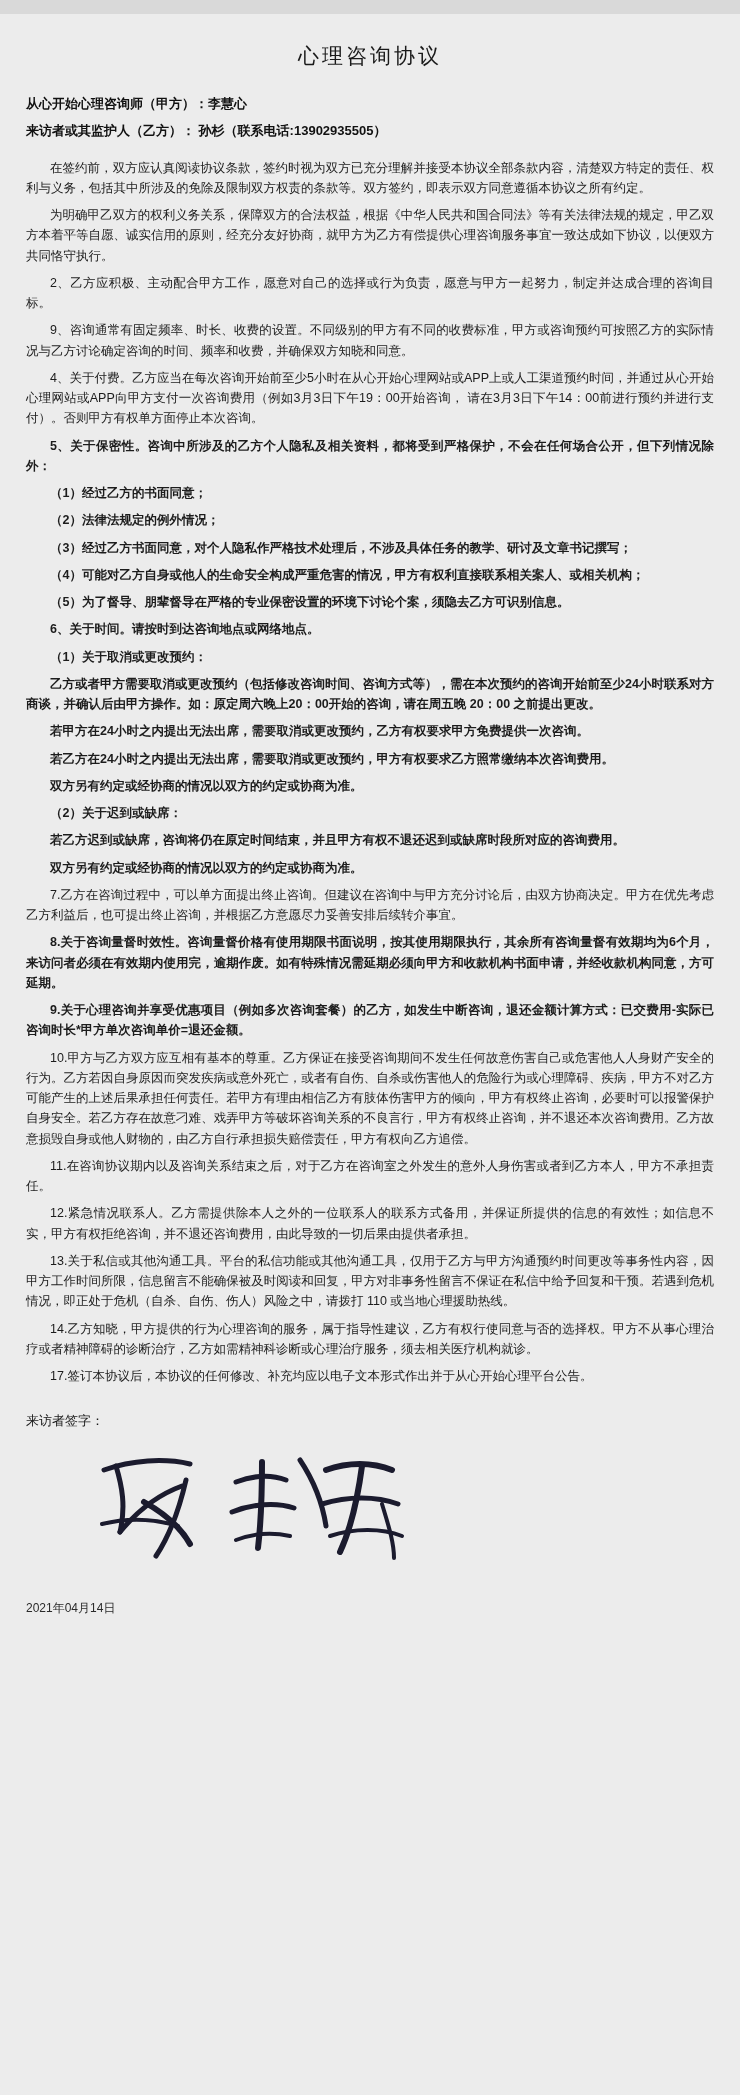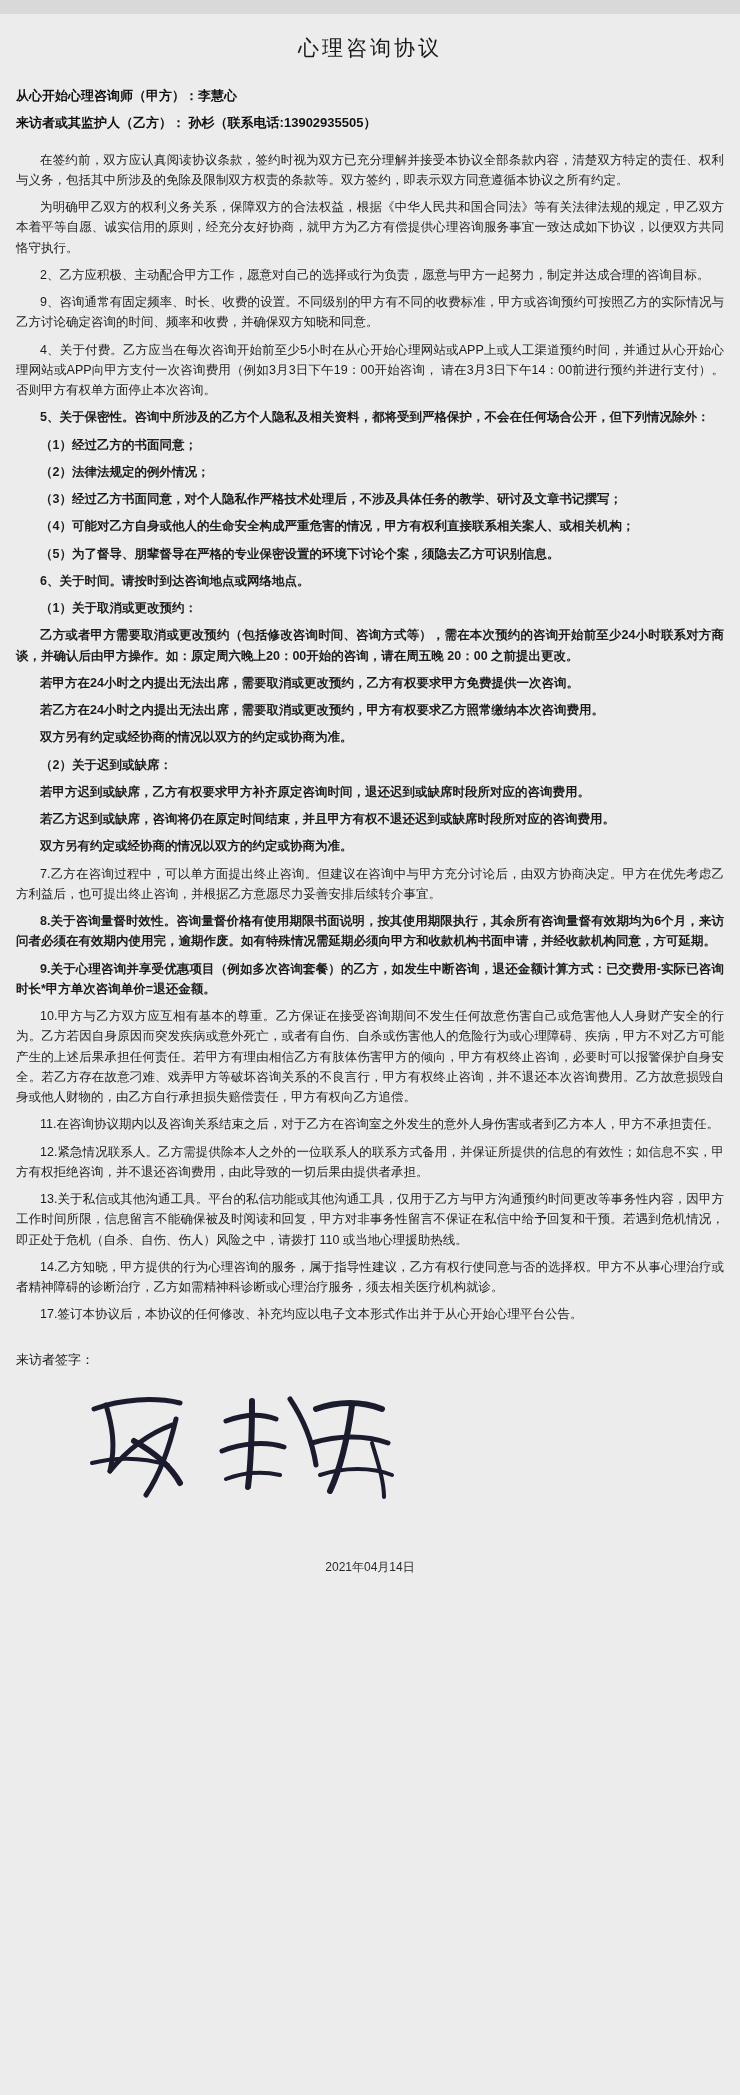--- a/index.html
+++ b/index.html
@@ -17,26 +17,26 @@
     background: #ececec;
     box-sizing: border-box;
     padding: 0 0 24px 0;
     position: relative;
   }
   .doc-title {
     text-align: center;
     font-size: 21px;
     letter-spacing: 3px;
     color: #1a1a1a;
-    padding: 20px 0 10px 0;
+    padding: 28px 0 10px 0;
     font-weight: normal;
     font-family: "DejaVu Serif", "Liberation Serif", serif;
   }
   .body-wrap {
-    padding: 0 16px;
+    padding: 0 26px;
   }
   p {
     margin: 0 0 7px 0;
     font-size: 12.5px;
     line-height: 1.62;
     color: #1c1c1c;
     text-align: justify;
   }
   p.ind {
     text-indent: 24px;
@@ -63,24 +63,23 @@
   .sig-area {
     height: 150px;
     position: relative;
   }
   .sig-svg {
     position: absolute;
     left: 60px;
     top: 6px;
   }
   .date-line {
-    text-align: center;
     font-size: 12px;
     color: #2a2a2a;
-    margin-top: 36px;
+    margin-top: 16px;
   }
 </style>
 </head>
 <body>
 
 <div class="page">
 
   <h1 class="doc-title">心理咨询协议</h1>
 
   <div class="body-wrap">
@@ -100,21 +99,20 @@
     <p class="ind bold">（3）经过乙方书面同意，对个人隐私作严格技术处理后，不涉及具体任务的教学、研讨及文章书记撰写；</p>
     <p class="ind bold">（4）可能对乙方自身或他人的生命安全构成严重危害的情况，甲方有权利直接联系相关案人、或相关机构；</p>
     <p class="ind bold">（5）为了督导、朋辈督导在严格的专业保密设置的环境下讨论个案，须隐去乙方可识别信息。</p>
     <p class="ind bold">6、关于时间。请按时到达咨询地点或网络地点。</p>
     <p class="ind bold">（1）关于取消或更改预约：</p>
     <p class="ind bold">乙方或者甲方需要取消或更改预约（包括修改咨询时间、咨询方式等），需在本次预约的咨询开始前至少24小时联系对方商谈，并确认后由甲方操作。如：原定周六晚上20：00开始的咨询，请在周五晚 20：00 之前提出更改。</p>
     <p class="ind bold">若甲方在24小时之内提出无法出席，需要取消或更改预约，乙方有权要求甲方免费提供一次咨询。</p>
     <p class="ind bold">若乙方在24小时之内提出无法出席，需要取消或更改预约，甲方有权要求乙方照常缴纳本次咨询费用。</p>
     <p class="ind bold">双方另有约定或经协商的情况以双方的约定或协商为准。</p>
     <p class="ind bold">（2）关于迟到或缺席：</p>
-    <p class="ind bold">若甲方迟到或缺席，乙方有权要求甲方补齐原定咨询时间，退还迟到或缺席时段所对应的咨询费用。</p>
     <p class="ind bold">若乙方迟到或缺席，咨询将仍在原定时间结束，并且甲方有权不退还迟到或缺席时段所对应的咨询费用。</p>
     <p class="ind bold">双方另有约定或经协商的情况以双方的约定或协商为准。</p>
     <p class="ind">7.乙方在咨询过程中，可以单方面提出终止咨询。但建议在咨询中与甲方充分讨论后，由双方协商决定。甲方在优先考虑乙方利益后，也可提出终止咨询，并根据乙方意愿尽力妥善安排后续转介事宜。</p>
     <p class="ind bold">8.关于咨询量督时效性。咨询量督价格有使用期限书面说明，按其使用期限执行，其余所有咨询量督有效期均为6个月，来访问者必须在有效期内使用完，逾期作废。如有特殊情况需延期必须向甲方和收款机构书面申请，并经收款机构同意，方可延期。</p>
     <p class="ind bold">9.关于心理咨询并享受优惠项目（例如多次咨询套餐）的乙方，如发生中断咨询，退还金额计算方式：已交费用-实际已咨询时长*甲方单次咨询单价=退还金额。</p>
     <p class="ind">10.甲方与乙方双方应互相有基本的尊重。乙方保证在接受咨询期间不发生任何故意伤害自己或危害他人人身财产安全的行为。乙方若因自身原因而突发疾病或意外死亡，或者有自伤、自杀或伤害他人的危险行为或心理障碍、疾病，甲方不对乙方可能产生的上述后果承担任何责任。若甲方有理由相信乙方有肢体伤害甲方的倾向，甲方有权终止咨询，必要时可以报警保护自身安全。若乙方存在故意刁难、戏弄甲方等破坏咨询关系的不良言行，甲方有权终止咨询，并不退还本次咨询费用。乙方故意损毁自身或他人财物的，由乙方自行承担损失赔偿责任，甲方有权向乙方追偿。</p>
     <p class="ind">11.在咨询协议期内以及咨询关系结束之后，对于乙方在咨询室之外发生的意外人身伤害或者到乙方本人，甲方不承担责任。</p>
     <p class="ind">12.紧急情况联系人。乙方需提供除本人之外的一位联系人的联系方式备用，并保证所提供的信息的有效性；如信息不实，甲方有权拒绝咨询，并不退还咨询费用，由此导致的一切后果由提供者承担。</p>
     <p class="ind">13.关于私信或其他沟通工具。平台的私信功能或其他沟通工具，仅用于乙方与甲方沟通预约时间更改等事务性内容，因甲方工作时间所限，信息留言不能确保被及时阅读和回复，甲方对非事务性留言不保证在私信中给予回复和干预。若遇到危机情况，即正处于危机（自杀、自伤、伤人）风险之中，请拨打 110 或当地心理援助热线。</p>
     <p class="ind">14.乙方知晓，甲方提供的行为心理咨询的服务，属于指导性建议，乙方有权行使同意与否的选择权。甲方不从事心理治疗或者精神障碍的诊断治疗，乙方如需精神科诊断或心理治疗服务，须去相关医疗机构就诊。</p>

